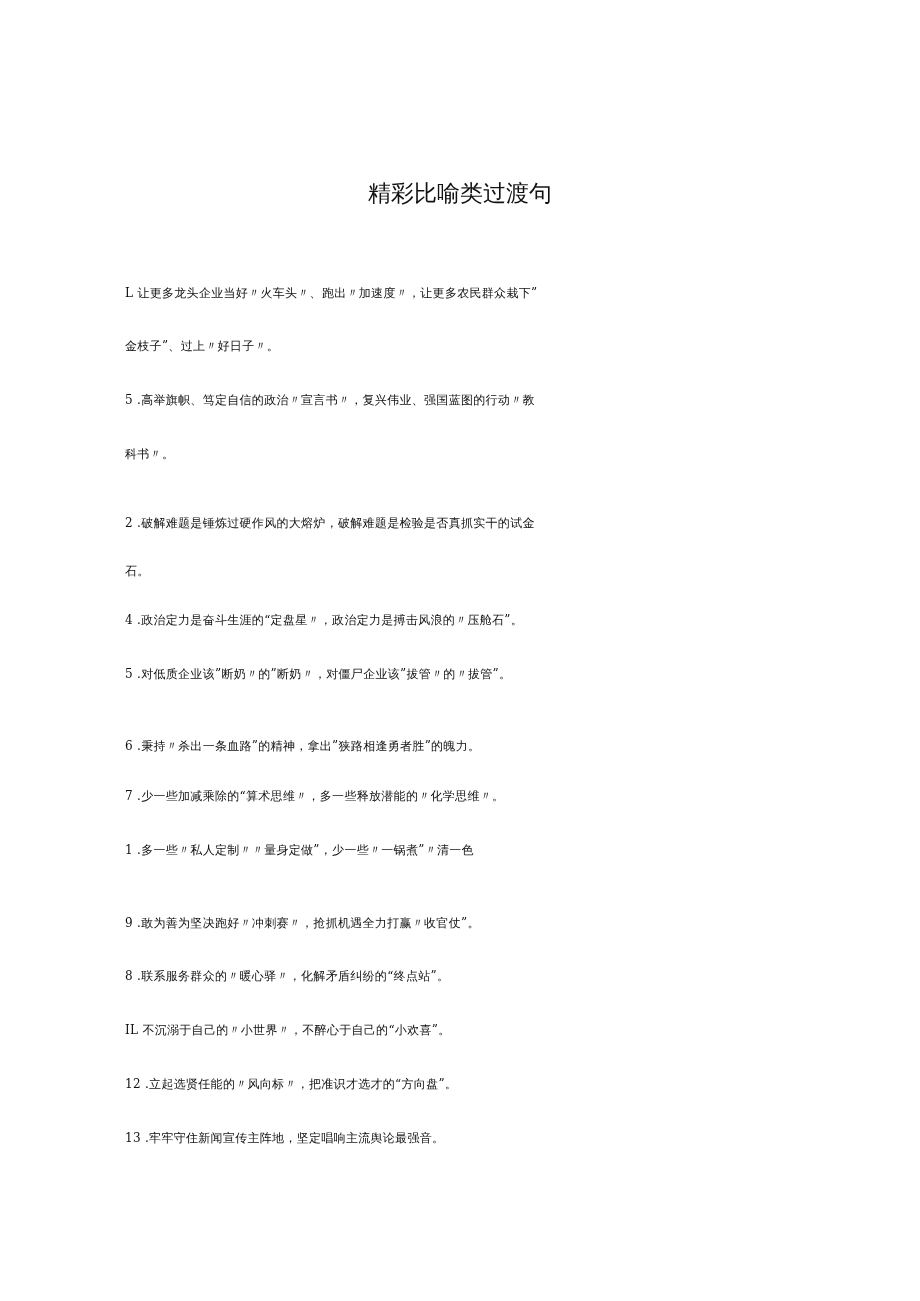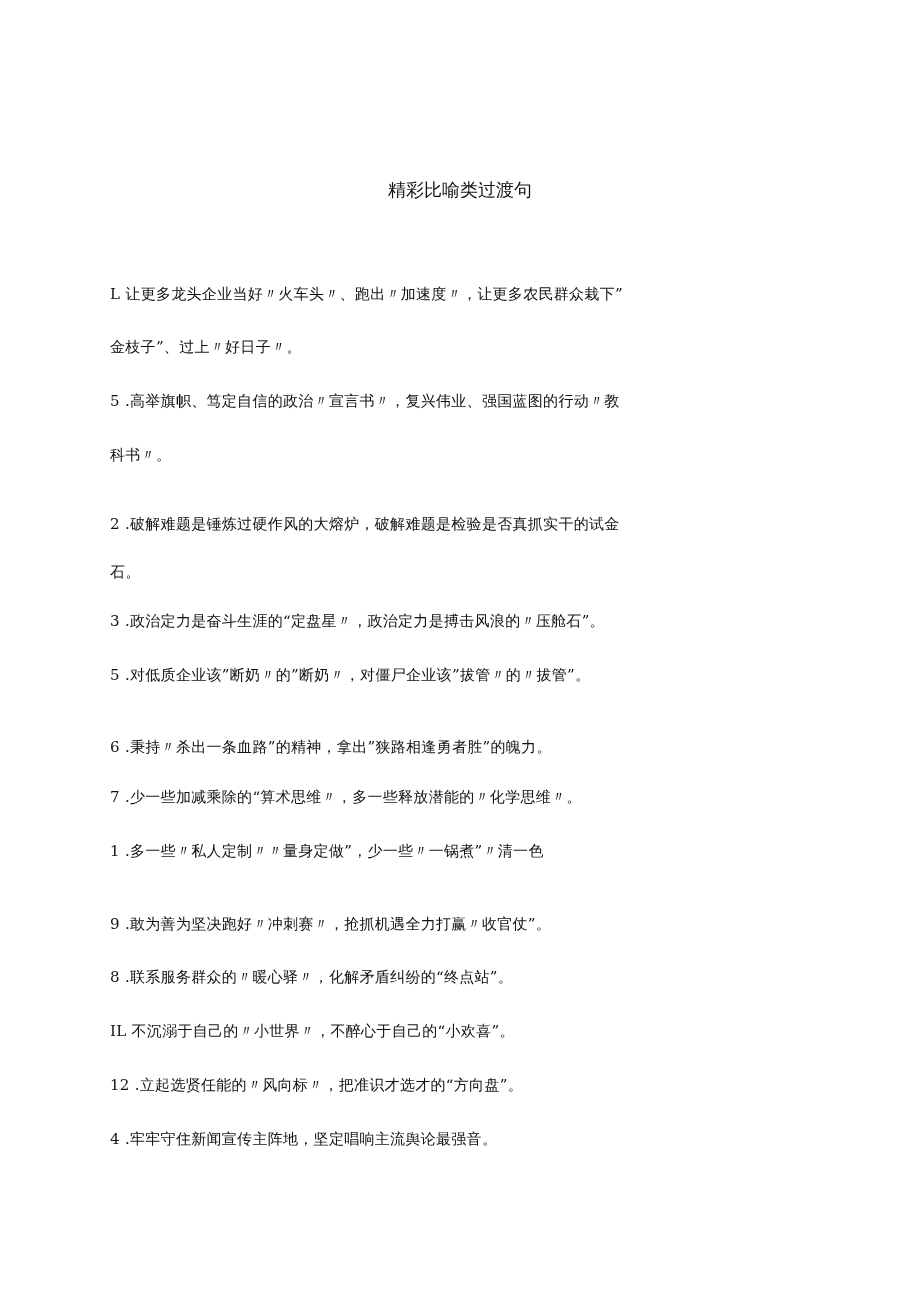--- a/index.html
+++ b/index.html
@@ -1,39 +1,39 @@
 <!DOCTYPE html>
 <html><head>
 <meta charset="utf-8">
 <style>
   html, body { margin: 0; padding: 0; background: #ffffff; }
   body { width: 920px; height: 1301px; position: relative; overflow: hidden;
          font-family: "DejaVu Serif", "Liberation Serif", serif; color: #111; }
   .title { position: absolute; top: 178px; left: 0; width: 920px; text-align: center;
-           font-family: "DejaVu Sans", "Liberation Sans", sans-serif; font-size: 18px; color: #111; }
-  .line { position: absolute; left: 110px; font-size: 15px; white-space: nowrap; letter-spacing: 0.3px; }
+           font-family: "DejaVu Sans", "Liberation Sans", sans-serif; font-size: 23px; color: #111; }
+  .line { position: absolute; left: 125px; font-size: 12px; white-space: nowrap; letter-spacing: 0.3px; }
 </style>
 </head>
 <body>
 
 <div>
   <div class="title">精彩比喻类过渡句</div>
 
   <div class="line" style="top:285px">L 让更多龙头企业当好〃火车头〃、跑出〃加速度〃，让更多农民群众栽下”</div>
   <div class="line" style="top:338px">金枝子”、过上〃好日子〃。</div>
 
   <div class="line" style="top:392px">5 .高举旗帜、笃定自信的政治〃宣言书〃，复兴伟业、强国蓝图的行动〃教</div>
   <div class="line" style="top:446px">科书〃。</div>
 
   <div class="line" style="top:515px">2 .破解难题是锤炼过硬作风的大熔炉，破解难题是检验是否真抓实干的试金</div>
   <div class="line" style="top:563px">石。</div>
 
-  <div class="line" style="top:612px">3 .政治定力是奋斗生涯的“定盘星〃，政治定力是搏击风浪的〃压舱石”。</div>
+  <div class="line" style="top:612px">4 .政治定力是奋斗生涯的“定盘星〃，政治定力是搏击风浪的〃压舱石”。</div>
   <div class="line" style="top:666px">5 .对低质企业该”断奶〃的”断奶〃，对僵尸企业该”拔管〃的〃拔管”。</div>
   <div class="line" style="top:738px">6 .秉持〃杀出一条血路”的精神，拿出”狭路相逢勇者胜”的魄力。</div>
   <div class="line" style="top:788px">7 .少一些加减乘除的“算术思维〃，多一些释放潜能的〃化学思维〃。</div>
   <div class="line" style="top:842px">1 .多一些〃私人定制〃〃量身定做”，少一些〃一锅煮”〃清一色</div>
   <div class="line" style="top:915px">9 .敢为善为坚决跑好〃冲刺赛〃，抢抓机遇全力打赢〃收官仗”。</div>
   <div class="line" style="top:968px">8 .联系服务群众的〃暖心驿〃，化解矛盾纠纷的“终点站”。</div>
   <div class="line" style="top:1022px">IL 不沉溺于自己的〃小世界〃，不醉心于自己的“小欢喜”。</div>
   <div class="line" style="top:1076px">12 .立起选贤任能的〃风向标〃，把准识才选才的“方向盘”。</div>
-  <div class="line" style="top:1130px">4 .牢牢守住新闻宣传主阵地，坚定唱响主流舆论最强音。</div>
+  <div class="line" style="top:1130px">13 .牢牢守住新闻宣传主阵地，坚定唱响主流舆论最强音。</div>
 </div>
 
 </body></html>

